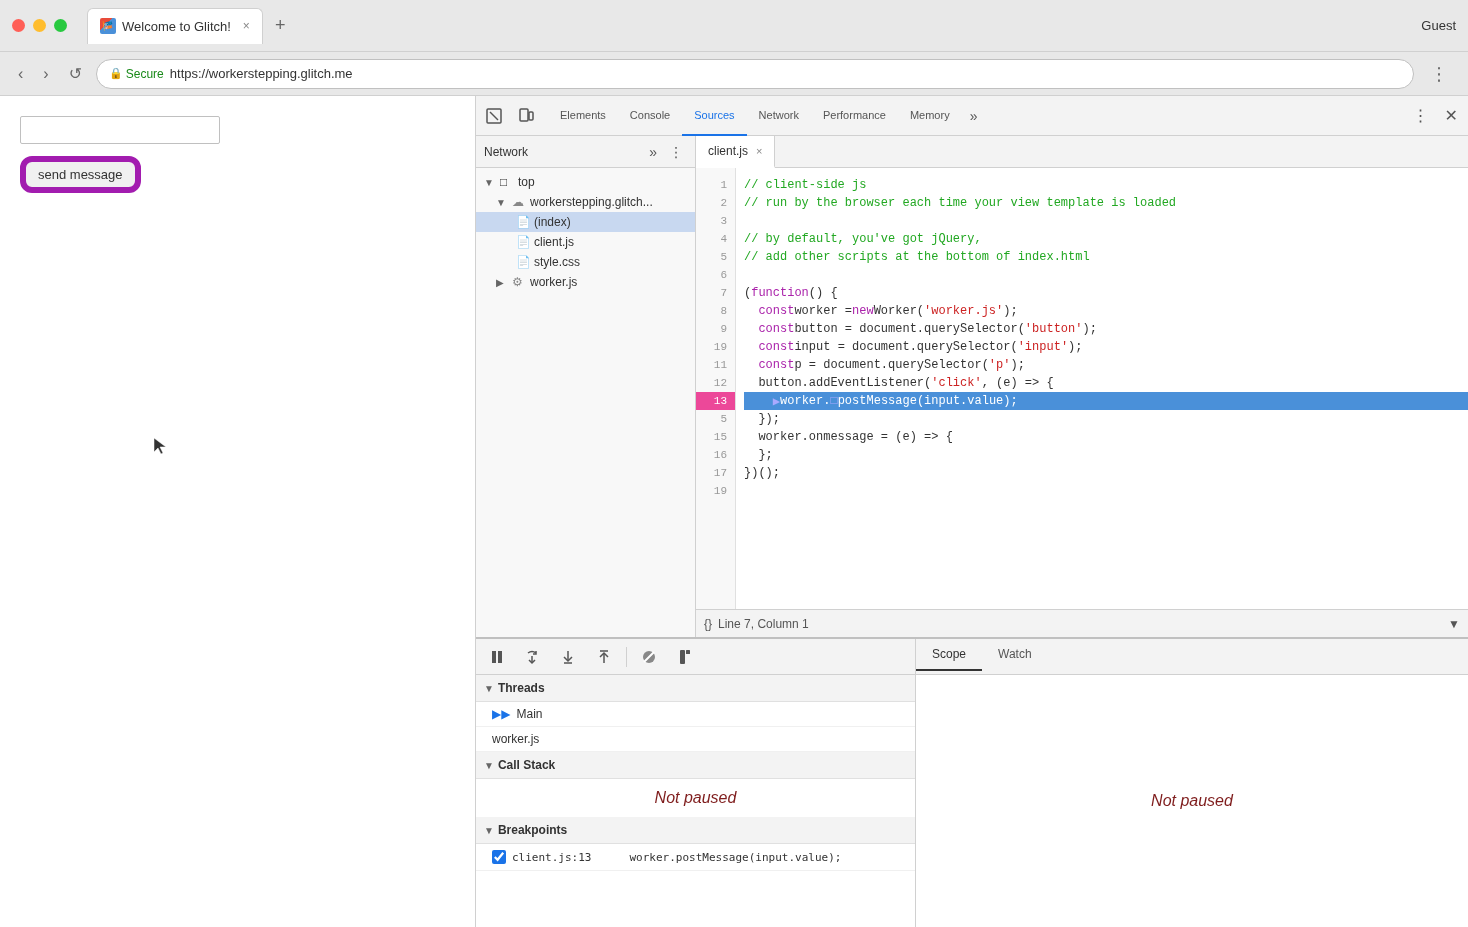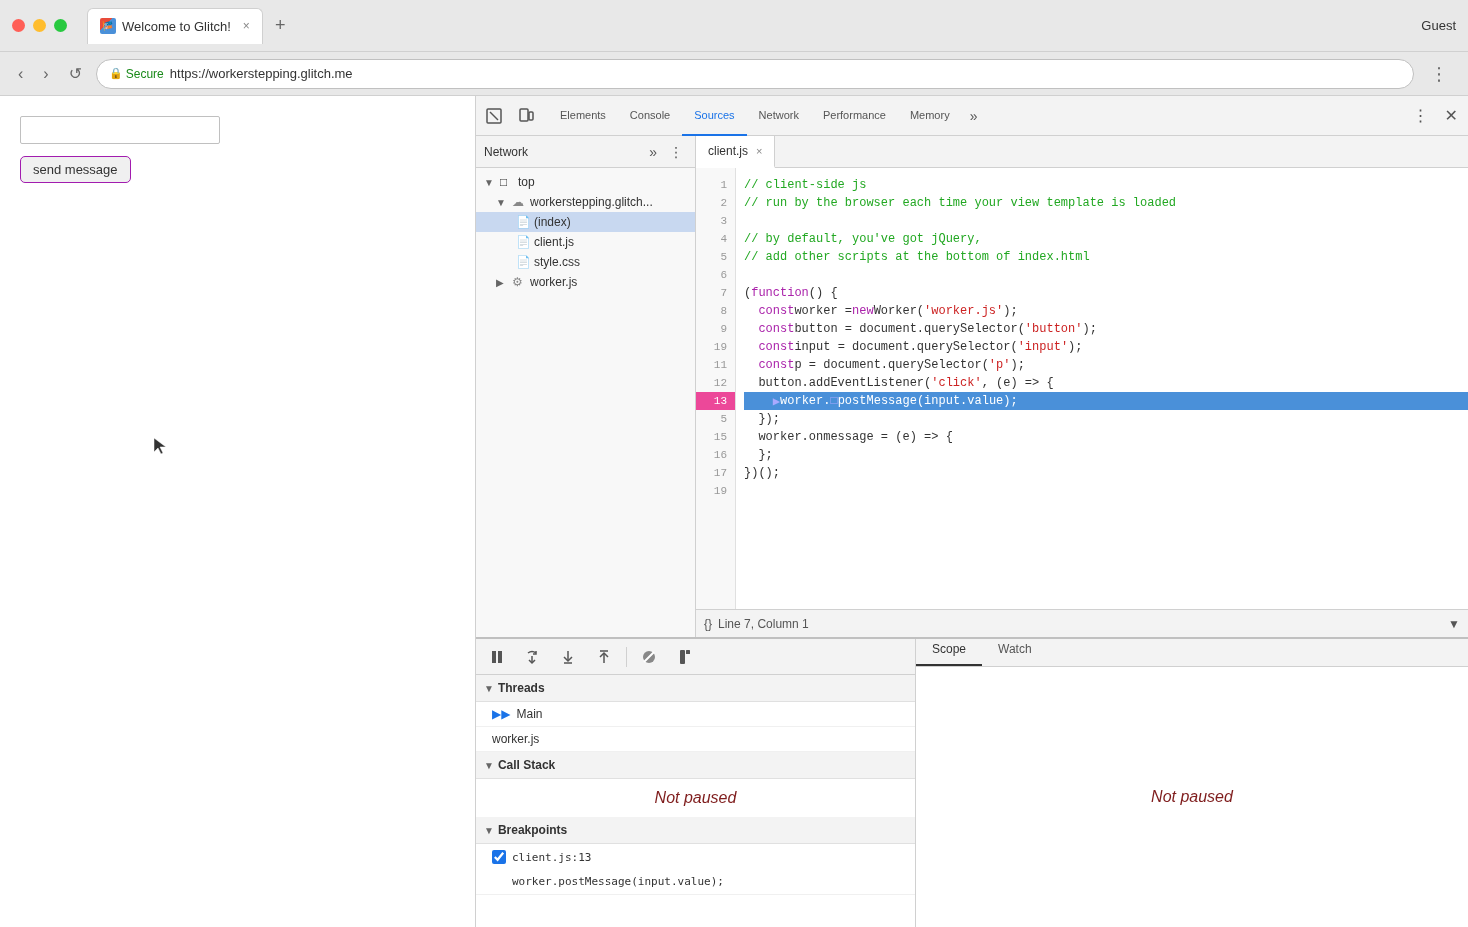--- a/index.html
+++ b/index.html
@@ -29,21 +29,21 @@
     .lock-icon { font-size: 11px; }
     .url-text { color: #333; font-size: 13px; }
     .more-btn { background: none; border: none; color: #666; font-size: 18px; cursor: pointer; padding: 4px 8px; }
 
     
     .main-content { flex: 1; display: flex; overflow: hidden; }
 
     
     .webpage-area { width: 475px; min-width: 475px; background: #fff; padding: 20px; display: flex; flex-direction: column; gap: 12px; align-items: flex-start; position: relative; }
     .webpage-input { width: 200px; height: 28px; border: 1px solid #c0c0c0; border-radius: 2px; padding: 0 6px; font-size: 13px; }
-    .webpage-btn { padding: 5px 12px; background: #f0f0f0; border: 1px solid #a21caf; border-radius: 5px; font-size: 13px; cursor: pointer; color: #333; }
+    .webpage-btn { padding: 5px 12px; background: #f0f0f0; border: 6px solid #a21caf; border-radius: 12px; font-size: 13px; cursor: pointer; color: #333; }
 
     
     .devtools { flex: 1; background: #fff; display: flex; flex-direction: column; border-left: 1px solid #d0d0d0; }
 
     
     .devtools-toolbar { height: 40px; background: #f3f3f3; border-bottom: 1px solid #d0d0d0; display: flex; align-items: center; padding: 0 4px; gap: 4px; }
     .dt-icon-btn { background: none; border: none; cursor: pointer; padding: 4px 6px; border-radius: 3px; color: #555; font-size: 14px; display: flex; align-items: center; justify-content: center; }
     .dt-tabs { display: flex; align-items: center; flex: 1; padding: 0 4px; }
     .dt-tab { padding: 8px 12px; font-size: 11px; color: #555; cursor: pointer; border-bottom: 2px solid transparent; height: 40px; display: flex; align-items: center; }
     .dt-tab.active { color: #1a73e8; border-bottom: 2px solid #1a73e8; }
@@ -104,21 +104,21 @@
     .debug-section-header { display: flex; align-items: center; gap: 4px; padding: 6px 8px; background: #f3f3f3; border-bottom: 1px solid #e0e0e0; font-size: 12px; font-weight: 600; color: #333; cursor: pointer; }
     .debug-section-arrow { font-size: 10px; color: #666; }
     .debug-item { display: flex; align-items: center; padding: 5px 16px; font-size: 12px; color: #333; border-bottom: 1px solid #f0f0f0; cursor: pointer; gap: 6px; }
     .debug-item-arrow { color: #1a73e8; font-size: 12px; }
     .breakpoint-checkbox { width: 14px; height: 14px; accent-color: #1a73e8; }
     .breakpoint-text { font-size: 11px; color: #333; font-family: monospace; }
     .not-paused-text { text-align: center; color: #7f1d1d; font-size: 16px; font-style: italic; padding: 10px; }
 
     
     .scope-panel { flex: 1; display: flex; flex-direction: column; }
-    .scope-tabs { height: 28px; background: #f3f3f3; border-bottom: 1px solid #d0d0d0; display: flex; align-items: flex-end; }
+    .scope-tabs { height: 36px; background: #f3f3f3; border-bottom: 1px solid #d0d0d0; display: flex; align-items: flex-start; }
     .scope-tab { padding: 0 16px; height: 32px; display: flex; align-items: center; font-size: 12px; color: #555; cursor: pointer; border-bottom: 2px solid transparent; }
     .scope-tab.active { color: #333; border-bottom: 2px solid #333; }
     .scope-content { flex: 1; display: flex; align-items: center; justify-content: center; }
   </style>
 </head>
 <body>
 
 <div class="browser-chrome">
 
   <div class="title-bar">
@@ -457,21 +457,21 @@
                 <span class="debug-section-arrow">▼</span>
                 <span>Call Stack</span>
               </div>
               <div class="not-paused-text">Not paused</div>
 
               <div class="debug-section-header">
                 <span class="debug-section-arrow">▼</span>
                 <span>Breakpoints</span>
               </div>
 
-              <div class="debug-item" style="flex-direction: column; align-items: flex-start; gap: 10px; padding: 6px 16px;">
+              <div class="debug-item" style="flex-direction: row; align-items: flex-start; gap: 18px; padding: 6px 16px;">
                 <div style="display:flex; align-items:center; gap:6px;">
                   <input type="checkbox" class="breakpoint-checkbox" checked="" style="">
                   <span class="breakpoint-text">client.js:13</span>
                 </div>
                 <div style="padding-left: 20px;">
                   <span class="breakpoint-text">worker.postMessage(input.value);</span>
                 </div>
               </div>
             </div>
           </div>

